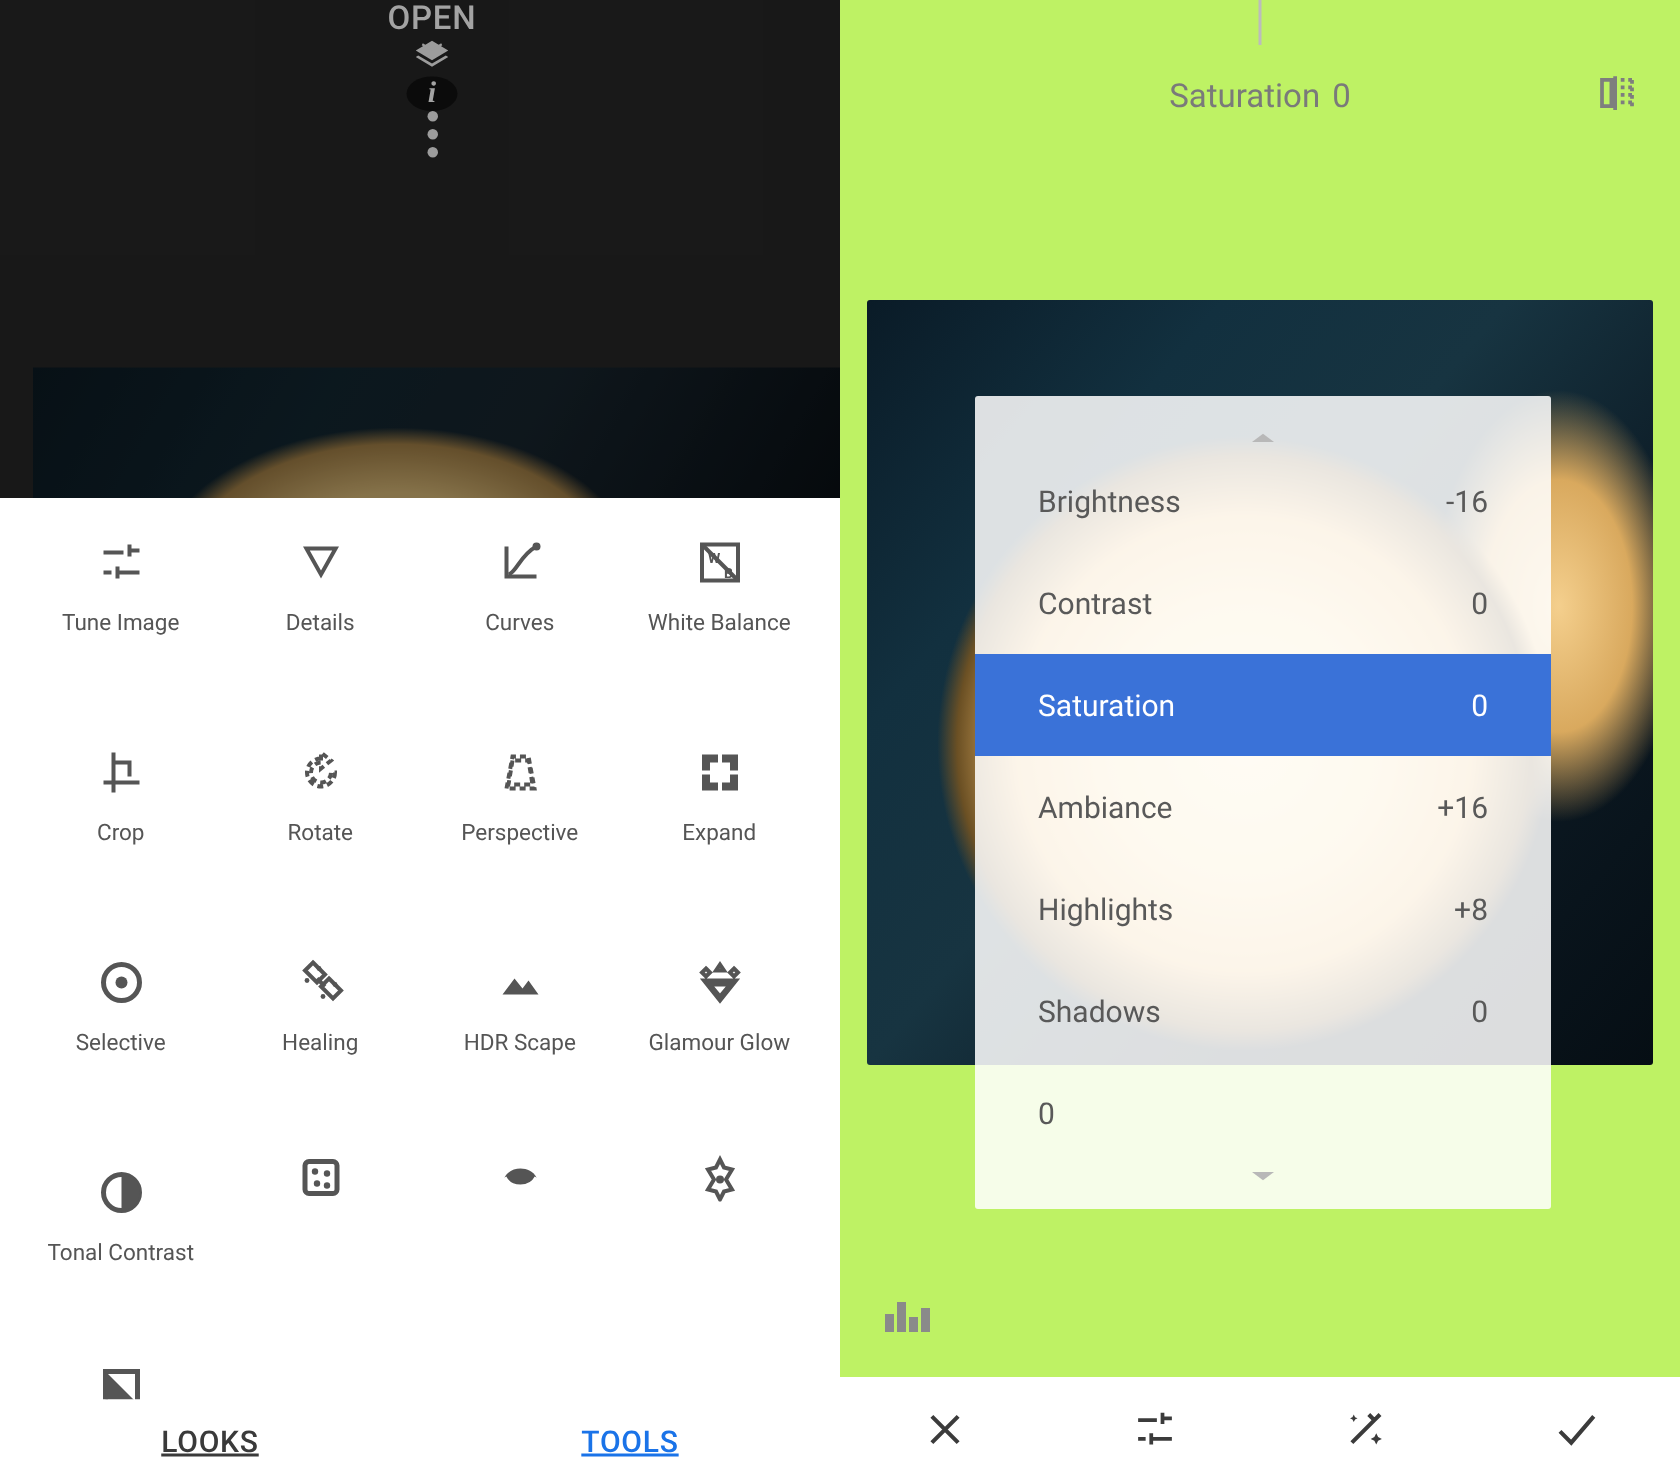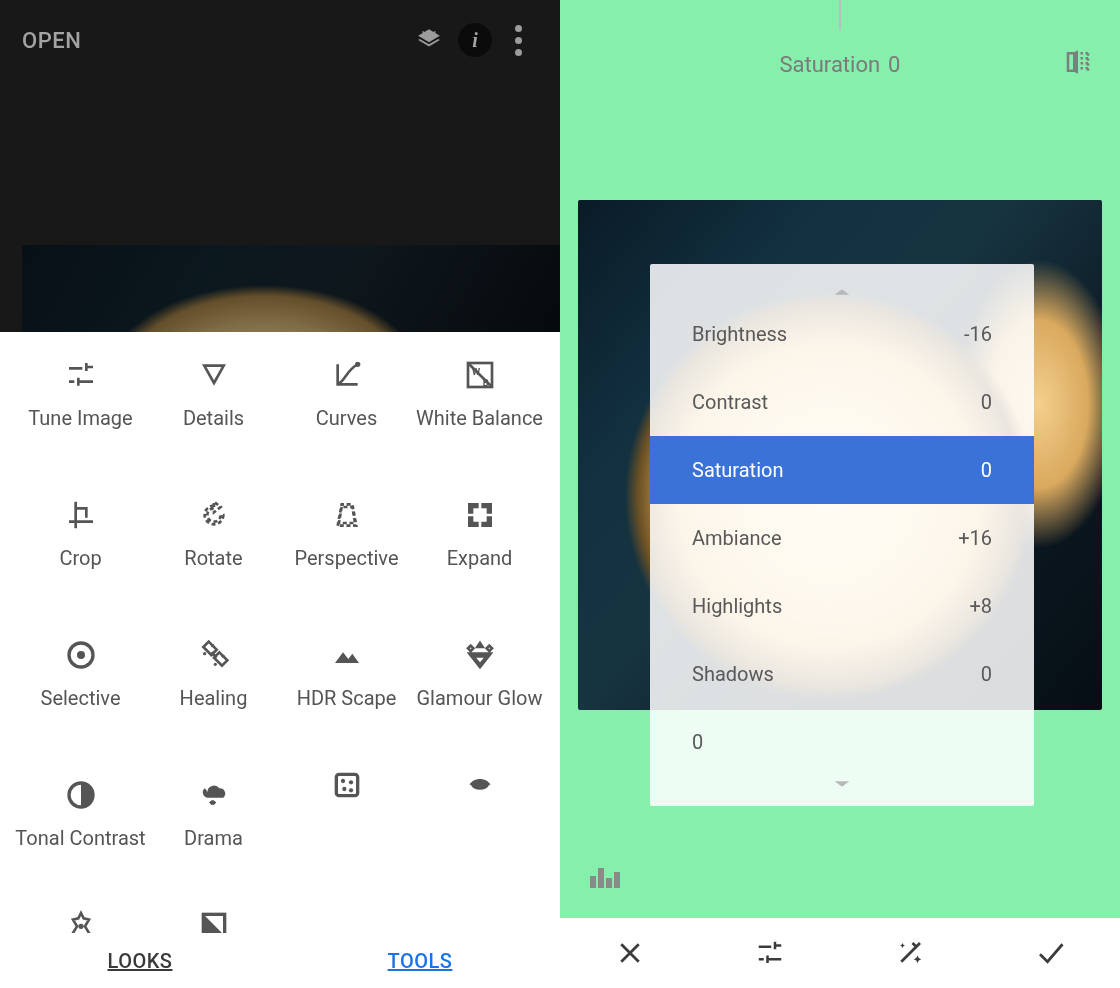--- a/index.html
+++ b/index.html
@@ -2,21 +2,21 @@
 <html><head>
 <meta charset="utf-8">
 <style>
   * { box-sizing: border-box; margin: 0; padding: 0; }
   html, body { width: 1120px; height: 988px; font-family: Roboto, "Helvetica Neue", Arial, sans-serif; overflow: hidden; background:#fff;}
   .wrap { display: flex; width: 1120px; height: 988px; }
   .pane { width: 560px; height: 988px; position: relative; overflow: hidden; }
 
   
   .left-top { position:absolute; left:0; top:0; right:0; height:332px; background:#2d2d2d; }
-  .left-header { position:absolute; top:0; left:0; right:0; height:80px; display:flex; align-items:center; padding:0 22px; }
+  .left-header { position:absolute; top:0; left:16px; right:0; height:80px; display:flex; align-items:center; padding:0 22px;flex-direction:column; }
   .open-btn { color:#a3a3a3; font-size:22px; font-weight:500; letter-spacing:0.5px; }
   .hdr-spacer { flex:1; }
   .hdr-icon { width:46px; height:46px; display:flex; align-items:center; justify-content:center; color:#9c9c9c; }
   .hdr-icon svg { width:26px; height:26px; fill:#9c9c9c; }
   .hdr-dot { width:34px; height:34px; border-radius:50%; background:#0b0b0b; display:flex; align-items:center; justify-content:center; margin:0 6px;}
   .hdr-dot span { color:#a3a3a3; font-weight:700; font-size:20px; font-family:"Times New Roman",serif; font-style:italic;}
   .hdr-more { width:40px; display:flex; flex-direction:column; align-items:center; justify-content:center; gap:5px;}
   .hdr-more span{ width:7px;height:7px;border-radius:50%; background:#9c9c9c; display:block;}
 
   .left-photo { position:absolute; left:22px; right:0; top:245px; height:87px;
@@ -25,28 +25,28 @@
       linear-gradient(120deg,#0e1e28 0%, #152c38 35%, #1b2a34 60%, #0b1218 100%);
   }
   .left-scrim { position:absolute; left:0; top:0; right:0; height:332px; background:rgba(0,0,0,0.45); }
 
   .tool-sheet { position:absolute; left:0; right:0; top:332px; bottom:55px; background:#fff; padding:10px 14px 0 14px; overflow:hidden;}
   .tool-grid { display:grid; grid-template-columns:repeat(4,1fr); row-gap:10px; }
   .tool-cell { display:flex; flex-direction:column; align-items:center; justify-content:flex-start; height:130px; padding-top:16px; cursor:pointer;}
   .tool-cell.short { height:84px; padding-top:6px;}
   .tool-icon { width:34px; height:34px; display:flex; align-items:center; justify-content:center; color:#555; }
   .tool-icon svg { width:32px; height:32px; fill:#555; }
-  .tool-label { margin-top:14px; font-size:20px; color:#555; text-align:center; line-height:1.25; font-weight:400;}
+  .tool-label { margin-top:14px; font-size:15px; color:#555; text-align:center; line-height:1.25; font-weight:400;}
 
   .bottom-tabs { position:absolute; left:0; right:0; bottom:0; height:55px; background:#fff; display:flex; align-items:center; }
   .tab { flex:1; text-align:center; font-size:20px; font-weight:500; letter-spacing:0.5px; color:#3a3a3a; cursor:pointer;text-decoration:underline;}
   .tab.active { color:#1a73e8; }
 
   
-  .right-pane { background:#86efac; }
+  .right-pane { background:#bef264; }
   .r-tick { position:absolute; left:50%; top:0; width:2px; height:30px; background:#bcbcbc; transform:translateX(-1px);}
   .r-header { position:absolute; top:40px; left:0; right:0; height:48px; display:flex; align-items:center; justify-content:center; color:#7a7a7a; font-size:22px;}
   .r-header .val { margin-left:8px;}
   .compare-icon { position:absolute; right:20px; top:40px; width:44px; height:44px; display:flex; align-items:center; justify-content:center;}
   .compare-icon svg { width:30px; height:30px; stroke:#7e7e7e; fill:none;}
 
   .r-photo { position:absolute; left:18px; right:18px; top:200px; height:510px;
     background:
       radial-gradient(circle 330px at 48% 58%, #fbe6b2 0%, #f6d692 28%, #e9b566 46%, #6b5024 58%, rgba(0,0,0,0) 62%),
       radial-gradient(ellipse 140px 240px at 88% 40%, #f4cf8d 0%, #d9a95e 35%, rgba(0,0,0,0) 60%),
@@ -214,29 +214,20 @@
         </div>
         <div class="tool-cell">
           <div class="tool-icon">
               <svg viewBox="0 0 24 24">
                 <circle cx="12" cy="12" r="9" fill="none" stroke="#555" stroke-width="2.5"></circle>
                 <path d="M12 3a9 9 0 010 18V3z"></path>
               </svg>
             </div>
           <div class="tool-label">Tonal Contrast</div>
         </div>
-        <div class="tool-cell">
-          <div class="tool-icon">
-              <svg viewBox="0 0 24 24">
-                <path d="M7 10a5 5 0 019-3 4 4 0 013 7H7a4 4 0 01-2-7 5 5 0 012 3z"></path>
-                <path d="M11 16v3m0 0l-2-2m2 2l2-2" stroke="#555" stroke-width="2" fill="none"></path>
-              </svg>
-            </div>
-          <div class="tool-label">Drama</div>
-        </div>
 
         <div class="tool-cell short">
           <div class="tool-icon">
               <svg viewBox="0 0 24 24">
                 <rect x="4" y="4" width="16" height="16" rx="2" fill="none" stroke="#555" stroke-width="2.5"></rect>
                 <circle cx="9" cy="9" r="1.6"></circle>
                 <circle cx="15" cy="10" r="1.6"></circle>
                 <circle cx="10" cy="15" r="1.6"></circle>
                 <circle cx="15" cy="16" r="1.6"></circle>
               </svg>

